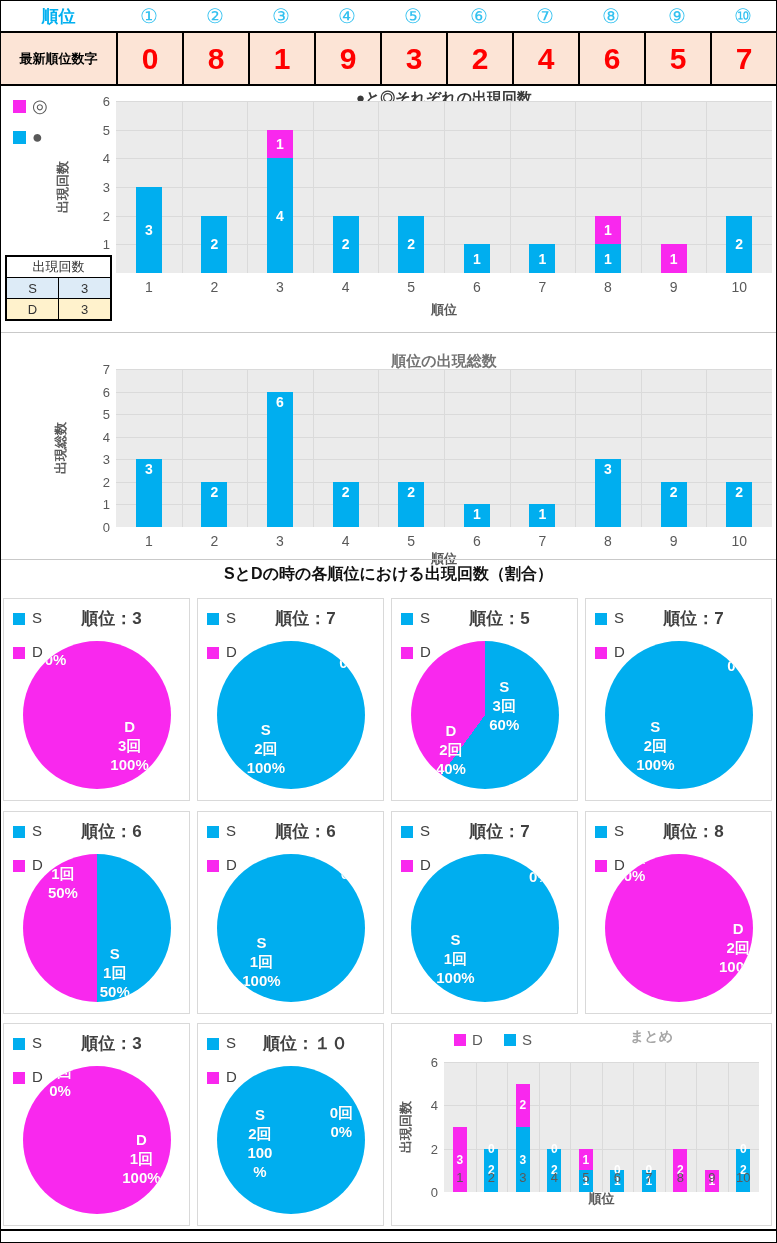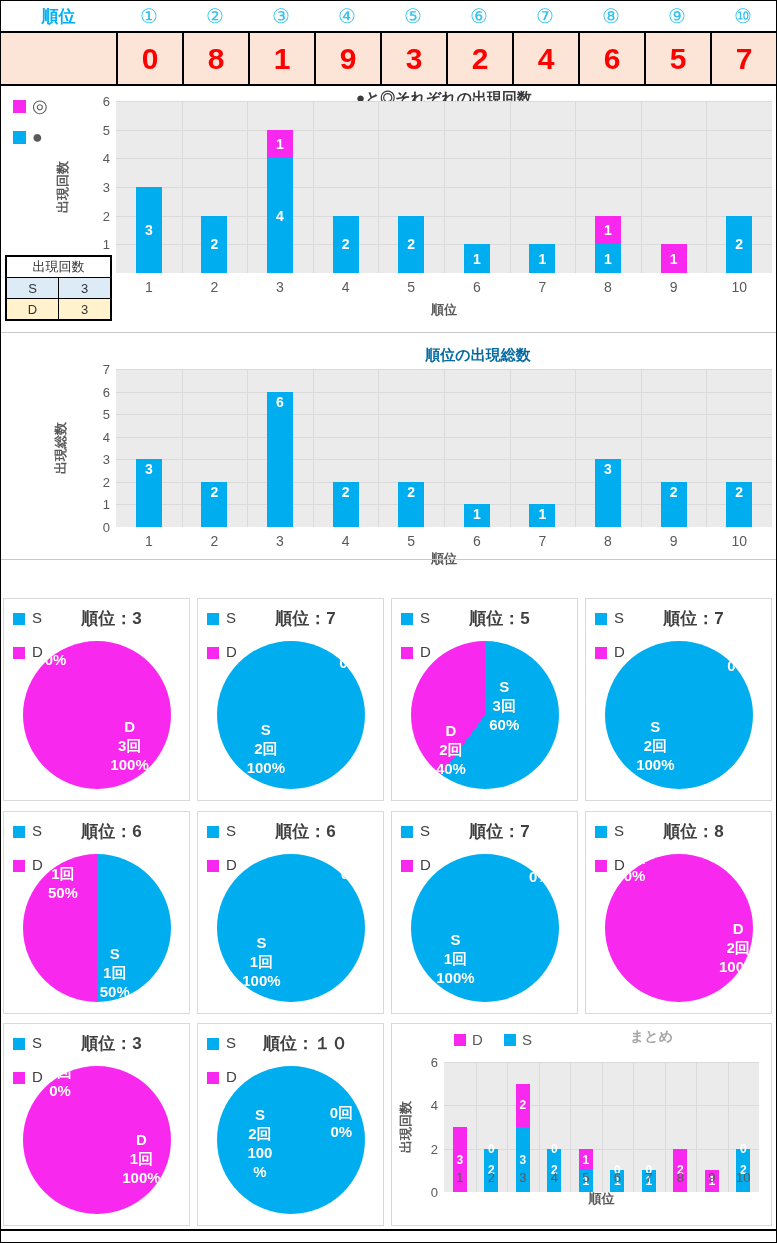--- a/index.html
+++ b/index.html
@@ -61,20 +61,21 @@
       <div class="abs circled" style="left: 247px; top: 3px; width: 66px;">③</div>
       <div class="abs circled" style="left: 313px; top: 3px; width: 66px;">④</div>
       <div class="abs circled" style="left: 379px; top: 3px; width: 66px;">⑤</div>
       <div class="abs circled" style="left: 445px; top: 3px; width: 66px;">⑥</div>
       <div class="abs circled" style="left: 511px; top: 3px; width: 66px;">⑦</div>
       <div class="abs circled" style="left: 577px; top: 3px; width: 66px;">⑧</div>
       <div class="abs circled" style="left: 643px; top: 3px; width: 66px;">⑨</div>
       <div class="abs circled" style="left: 709px; top: 3px; width: 66px;">⑩</div>
     </div>
   <div class="abs num-row" id="rank-row2" style="left:0;top:30px;width:775px;height:55px;box-sizing:border-box;">
+      <div class="abs row-label" style="left: 0px; top: 0px; width: 115px; height: 51px;">最新順位数字</div>
       <div class="abs num-cell" style="left: 115px; top: 0px; width: 64px; height: 51px;">0</div>
       <div class="abs num-cell" style="left: 181px; top: 0px; width: 64px; height: 51px;">8</div>
       <div class="abs num-cell" style="left: 247px; top: 0px; width: 64px; height: 51px;">1</div>
       <div class="abs num-cell" style="left: 313px; top: 0px; width: 64px; height: 51px;">9</div>
       <div class="abs num-cell" style="left: 379px; top: 0px; width: 64px; height: 51px;">3</div>
       <div class="abs num-cell" style="left: 445px; top: 0px; width: 64px; height: 51px;">2</div>
       <div class="abs num-cell" style="left: 511px; top: 0px; width: 64px; height: 51px;">4</div>
       <div class="abs num-cell" style="left: 577px; top: 0px; width: 64px; height: 51px;">6</div>
       <div class="abs num-cell" style="left: 643px; top: 0px; width: 64px; height: 51px;">5</div>
       <div class="abs num-cell" style="left: 709px; top: 0px; width: 64px; height: 51px;">7</div>
@@ -159,21 +160,21 @@
         <tr>
           <td style="background: rgb(255, 242, 204);">D</td>
           <td style="background: rgb(255, 242, 204);">3</td>
         </tr>
       </tbody>
     </table>
 
   <div class="divider" style="top:331px;"></div>
 
   <div class="abs" id="chart2" style="left:0;top:333px;width:775px;height:224px;">
-      <div class="chart-title" style="left: 443px; top: 12px; font-size: 15px; color: #0369a1; margin-left: 34px;">順位の出現総数</div>
+      <div class="chart-title" style="left: 443px; top: 18px; font-size: 15px; color: #737373;">順位の出現総数</div>
       <div class="axis-title" style="left: 60px; top: 114px; transform: translate(-50%, -50%) rotate(-90deg);">出現総数</div>
       <div class="abs plot" style="left: 115px; top: 35px; width: 656px; height: 158px;">
         <div class="gridline-h" style="top: 135.429px;"></div>
         <div class="gridline-h" style="top: 112.857px;"></div>
         <div class="gridline-h" style="top: 90.2857px;"></div>
         <div class="gridline-h" style="top: 67.7143px;"></div>
         <div class="gridline-h" style="top: 45.1429px;"></div>
         <div class="gridline-h" style="top: 22.5714px;"></div>
         <div class="gridline-h" style="top: 0px;"></div>
         <div class="gridline-v" style="left: 65.6px;"></div>
@@ -222,20 +223,21 @@
       <div class="xtick" style="left: 475.8px; top: 199px; font-size: 14px;">6</div>
       <div class="xtick" style="left: 541.4px; top: 199px; font-size: 14px;">7</div>
       <div class="xtick" style="left: 607px; top: 199px; font-size: 14px;">8</div>
       <div class="xtick" style="left: 672.6px; top: 199px; font-size: 14px;">9</div>
       <div class="xtick" style="left: 738.2px; top: 199px; font-size: 14px;">10</div>
       <div class="axis-title" style="left: 443px; top: 216px; transform: translateX(-50%);">順位</div>
     </div>
 
   <div class="divider" style="top:558px;"></div>
 
+  <div class="section-title" style="top:563px;">SとDの時の各順位における出現回数（割合）</div>
 
   <div class="abs" id="pie-grid" style="left: 0px; top: 0px; width: 775px; height: 1243px; pointer-events: auto;">
       <div class="card" style="left: 2px; top: 597px; width: 187px; height: 203px;">
         <div class="pie-title">順位：3</div>
         <div class="pie-legend" style="top: 10px;"><span class="legend-swatch" style="background: rgb(0, 174, 239);"></span><span>S</span></div>
         <div class="pie-legend" style="top: 44px;"><span class="legend-swatch" style="background: rgb(249, 40, 238);"></span><span>D</span></div>
         <div class="pie-circle" style="left: 19px; top: 42px; background: rgb(249, 40, 238);">
           <div class="pie-label" style="left: 22%; top: 6%;">0回<br>0%</div>
           <div class="pie-label" style="left: 72%; top: 70%;">D<br>3回<br>100%</div>
         </div>

